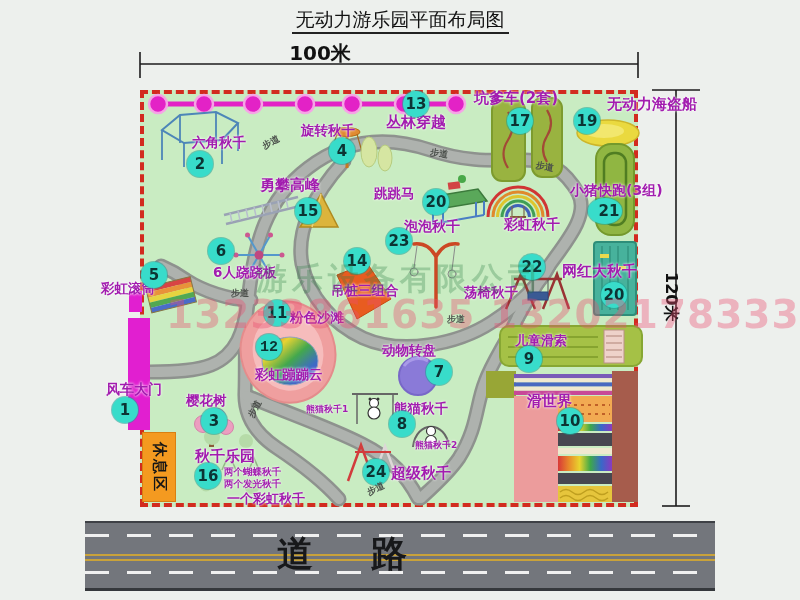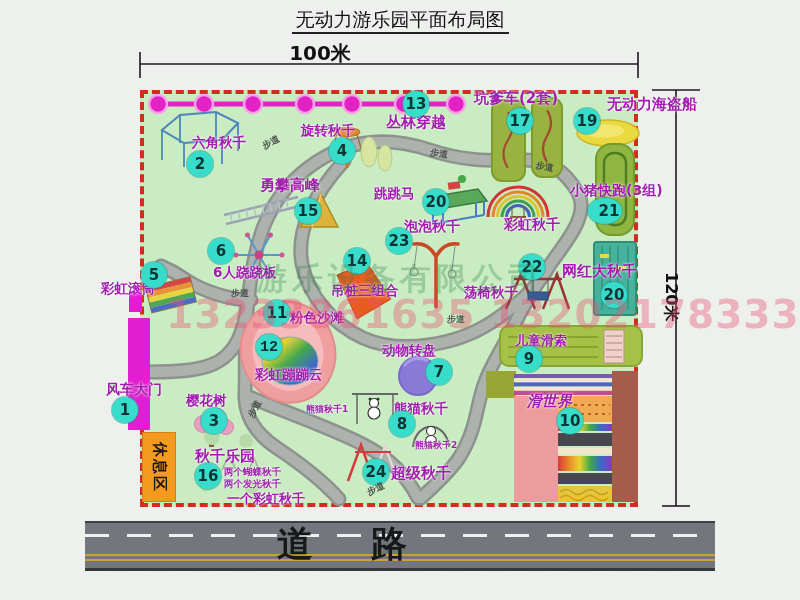--- a/index.html
+++ b/index.html
@@ -16,21 +16,21 @@
   .pathlabel{position:absolute;font-weight:bold;color:#4a4f4a;white-space:nowrap;font-size:9px;}
   .badge{position:absolute;width:26px;height:26px;border-radius:50%;background:#38dcca;color:#0c3434;
          font-weight:bold;font-size:15px;display:flex;align-items:center;justify-content:center;
          box-shadow:0 0 0 1px rgba(30,160,150,.55);}
   .rest{position:absolute;left:142px;top:432px;width:34px;height:70px;background:#f49a20;
         border:1px solid #d97f12;display:flex;align-items:center;justify-content:center;box-sizing:border-box;}
   .rest span{transform:rotate(90deg);font-size:15px;font-weight:bold;color:#161616;letter-spacing:2px;white-space:nowrap;}
   .dim-top{position:absolute;left:0;right:160px;top:40px;text-align:center;font-size:20px;font-weight:bold;color:#111;}
   .dim-right{position:absolute;left:681px;top:272px;font-size:16px;font-weight:bold;color:#111;
              transform:rotate(90deg);transform-origin:left top;white-space:nowrap;}
-  .road{position:absolute;left:85px;top:521px;width:630px;height:50px;background:#73767c;
+  .road{position:absolute;left:85px;top:521px;width:630px;height:70px;background:#73767c;
         border-top:2px solid #3e4146;border-bottom:3px solid #35383c;box-sizing:border-box;}
   .road .dash{position:absolute;left:0;right:0;height:3px;
         background:repeating-linear-gradient(90deg,#f0f0f0 0 24px,transparent 24px 42px);}
   .road .yellow{position:absolute;left:0;right:0;height:2px;background:#c9a23a;}
   .road-label{position:absolute;left:50%;top:50%;transform:translate(-50%,-54%);margin-left:-29px;
         font-size:36px;font-weight:bold;color:#17181a;letter-spacing:58px;white-space:nowrap;}
   .wm-company{position:absolute;left:256px;top:258px;font-size:31px;font-weight:bold;
         color:rgba(46,125,70,.30);letter-spacing:5px;white-space:nowrap;}
   .wm-phone{position:absolute;left:166px;top:292px;font-size:39px;font-weight:bold;
         color:rgba(233,78,112,.38);letter-spacing:1px;white-space:nowrap;}
@@ -351,21 +351,21 @@
       <div class="maplabel" style="left: 101px; top: 248px; margin-top: 32px;">彩虹滚筒</div>
       <div class="badge" style="left: 141px; top: 262px;">5</div>
       <div class="maplabel" style="left: 213px; top: 264px;">6人跷跷板</div>
       <div class="badge" style="left: 208px; top: 238px;">6</div>
       <div class="maplabel" style="left: 382px; top: 342px;">动物转盘</div>
       <div class="badge" style="left: 426px; top: 359px;">7</div>
       <div class="maplabel" style="left: 394px; top: 400px;">熊猫秋千</div>
       <div class="badge" style="left: 389px; top: 411px;">8</div>
       <div class="maplabel" style="left: 515px; top: 332px; font-size: 13px;">儿童滑索</div>
       <div class="badge" style="left: 516px; top: 346px;">9</div>
-      <div class="maplabel" style="left: 527px; top: 392px; font-size: 15px; font-style: italic;">滑世界</div>
+      <div class="maplabel" style="left: 527px; top: 392px; font-size: 15px;">滑世界</div>
       <div class="badge" style="left: 557px; top: 408px;">10</div>
       <div class="maplabel" style="left: 290px; top: 309px;">粉色沙滩</div>
       <div class="badge" style="left: 264px; top: 300px;">11</div>
       <div class="maplabel" style="left: 255px; top: 366px;">彩虹蹦蹦云</div>
       <div class="badge" style="left: 256px; top: 334px; font-family: Liberation Mono, monospace;">12</div>
       <div class="maplabel" style="left: 386px; top: 113px; font-size: 15px;">丛林穿越</div>
       <div class="badge" style="left: 403px; top: 91px;">13</div>
       <div class="maplabel" style="left: 331px; top: 282px;">吊桩三组合</div>
       <div class="badge" style="left: 344px; top: 248px;">14</div>
       <div class="maplabel" style="left: 260px; top: 176px; font-size: 15px;">勇攀高峰</div>

